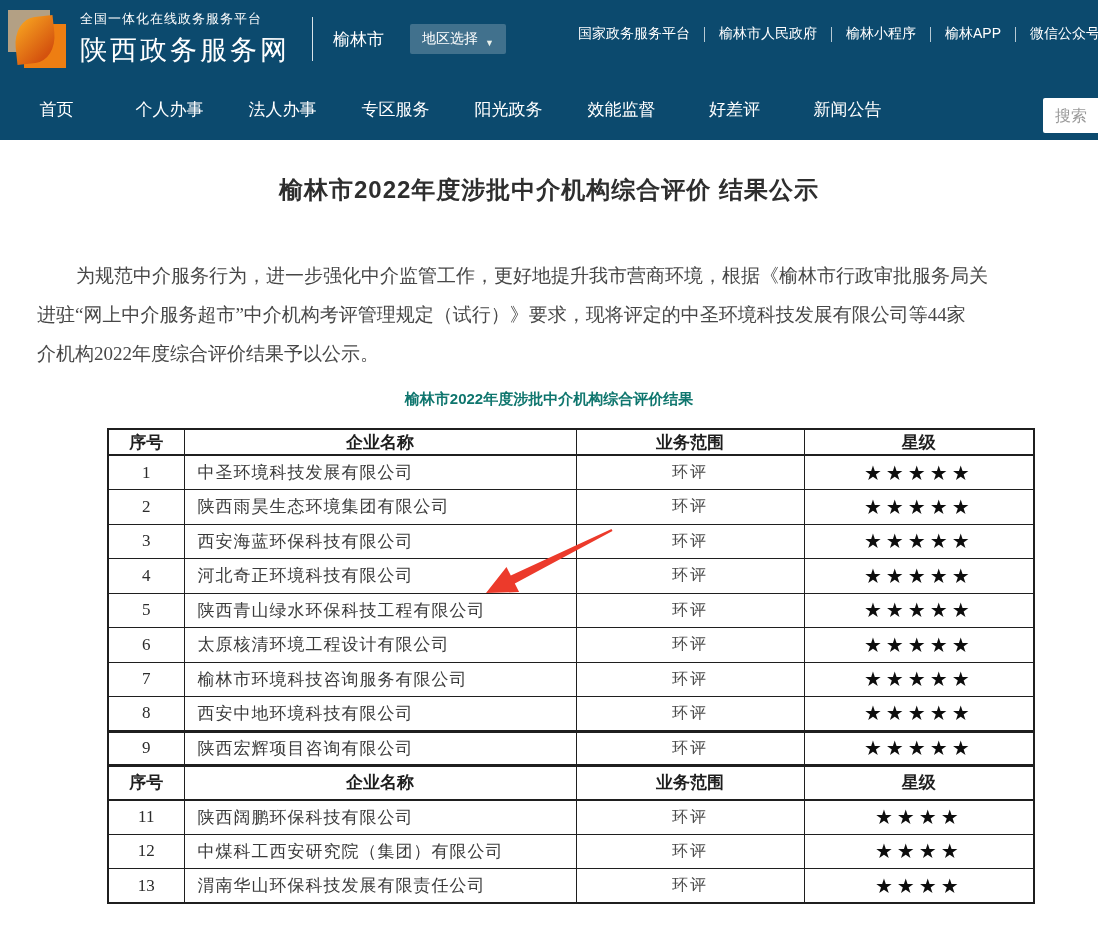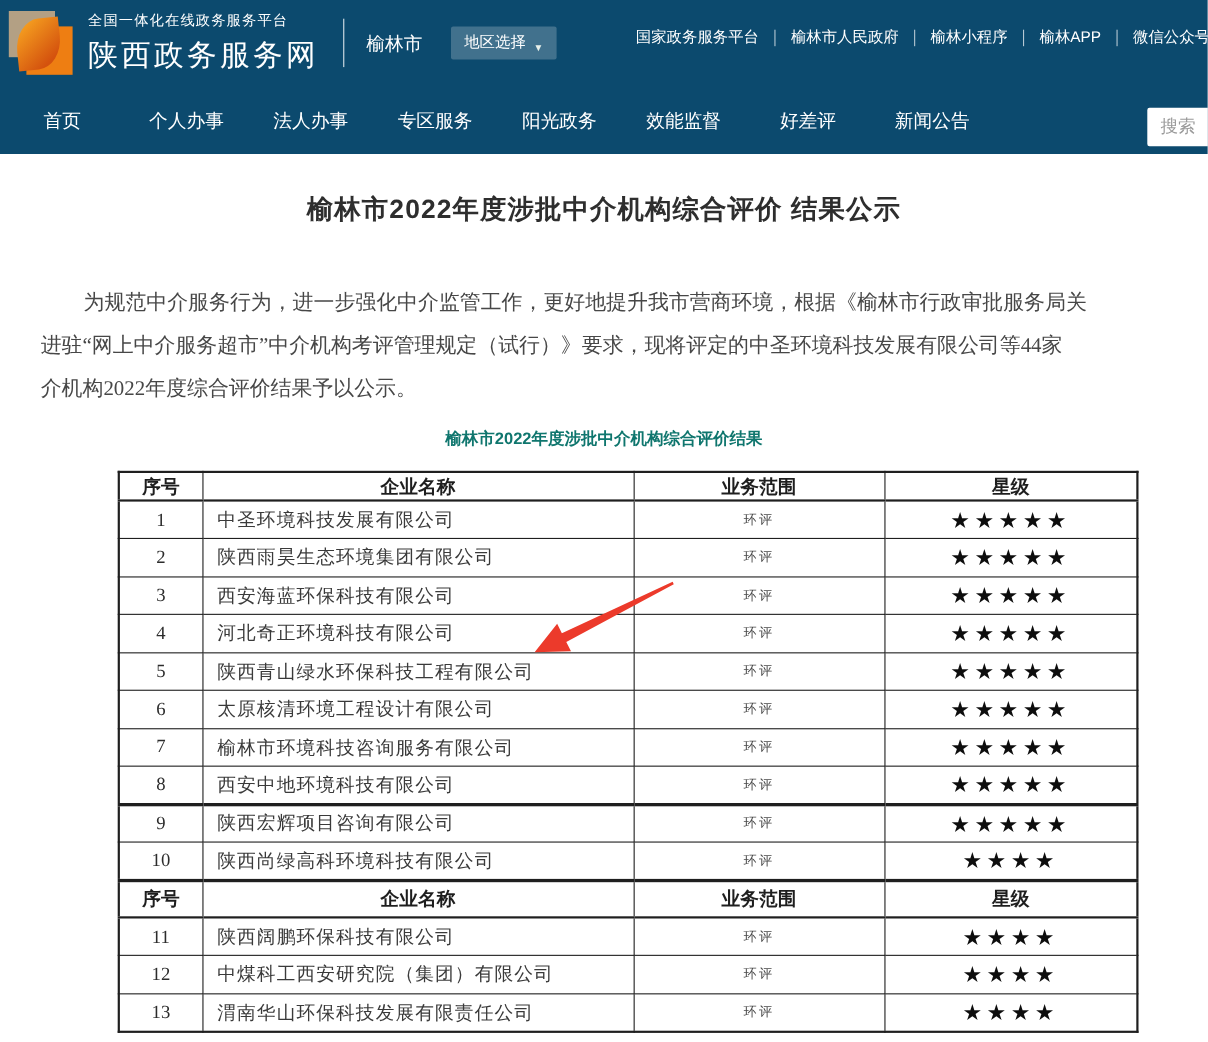--- a/index.html
+++ b/index.html
@@ -57,21 +57,21 @@
   table.eval th, table.eval td { border:1px solid #1f1f1f; }
   tr.hrow { height:26px; }
   tr.hrow th { font-size:17px; color:#1e1e1e; font-weight:bold; border-bottom-width:2px; }
   tr.hrow.repeat-h { height:34px; }
   tr.hrow.repeat-h th { border-top-width:3px; border-bottom-width:2px; }
   tr.drow { height:34.5px; }
   tr.drow.thick-top td { border-top-width:3px; }
   td.c0 { text-align:center; font-size:17px; color:#2c2c2c; }
   td.c1 { text-align:left; padding-left:13px; font-size:17px; color:#3a3a3a;
     letter-spacing:1px; }
-  td.c2 { text-align:center; font-size:12px; color:#4a4a4a; letter-spacing:2px; }
+  td.c2 { text-align:center; font-size:16px; color:#4a4a4a; letter-spacing:2px; }
   td.c3 { text-align:center; font-size:20px; color:#0d0d0d; letter-spacing:4px;
     font-family:"DejaVu Sans", sans-serif; }
 
   .arrow-layer { position:absolute; left:0; top:0; width:1098px; height:947px;
     pointer-events:none; }
 </style>
 </head>
 <body>
 
 <header class="site-header">
@@ -188,26 +188,20 @@
           <td class="c1">西安中地环境科技有限公司</td>
           <td class="c2">环评</td>
           <td class="c3">★★★★★</td>
         </tr>
         <tr class="drow thick-top">
           <td class="c0">9</td>
           <td class="c1">陕西宏辉项目咨询有限公司</td>
           <td class="c2">环评</td>
           <td class="c3">★★★★★</td>
         </tr>
-        <tr class="drow">
-          <td class="c0">10</td>
-          <td class="c1">陕西尚绿高科环境科技有限公司</td>
-          <td class="c2">环评</td>
-          <td class="c3">★★★★</td>
-        </tr>
         <tr class="hrow repeat-h">
           <th>序号</th>
           <th>企业名称</th>
           <th>业务范围</th>
           <th>星级</th>
         </tr>
         <tr class="drow">
           <td class="c0">11</td>
           <td class="c1">陕西阔鹏环保科技有限公司</td>
           <td class="c2">环评</td>

